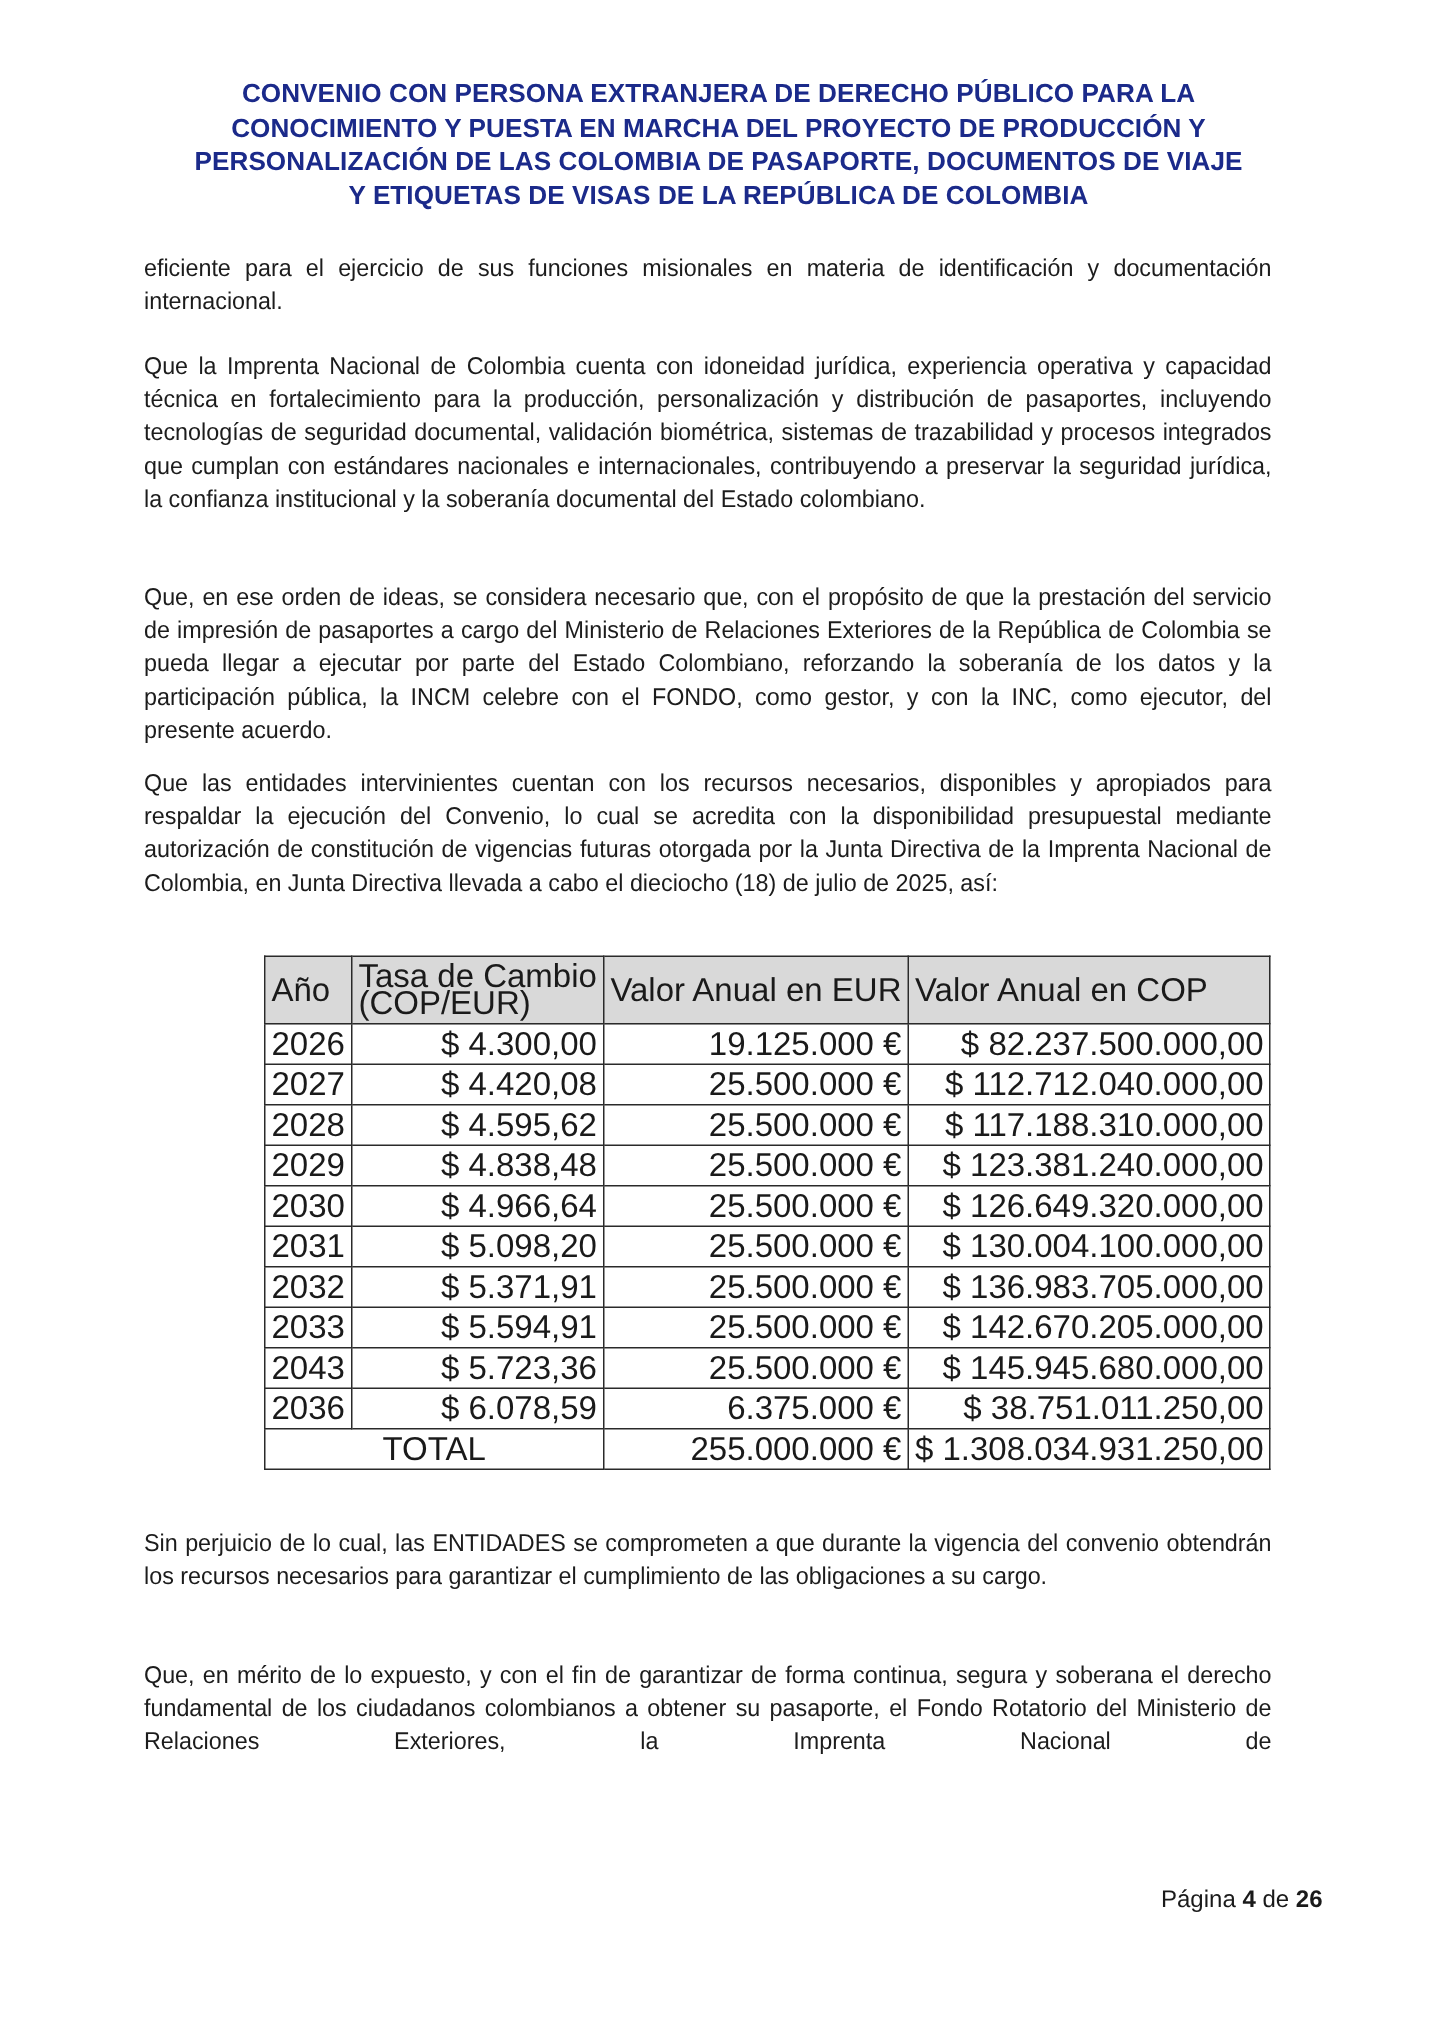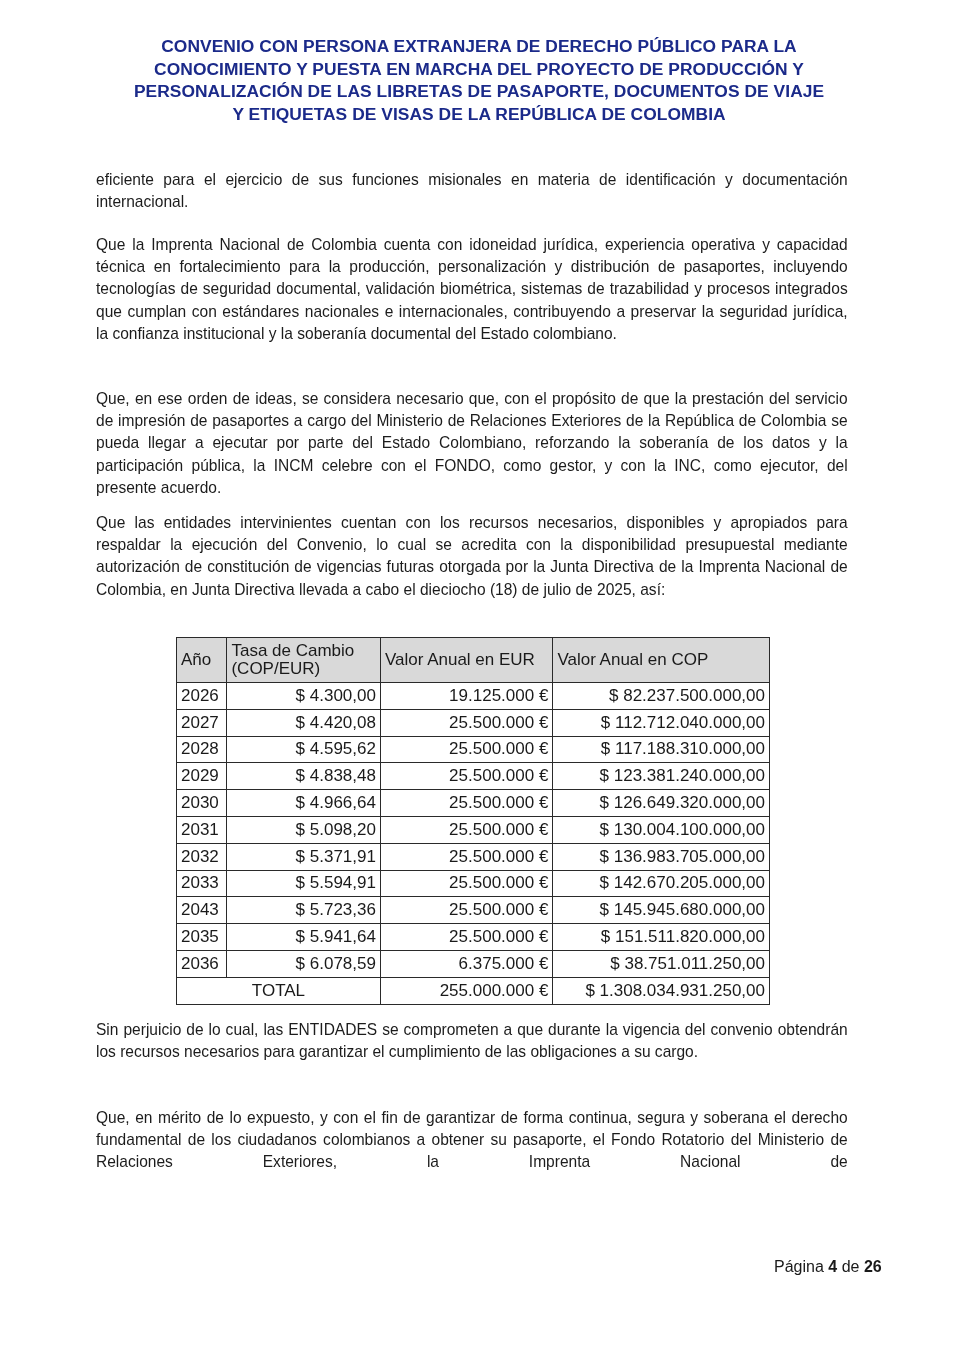--- a/index.html
+++ b/index.html
@@ -11,21 +11,21 @@
       width: 958px;
       height: 1346px;
       position: relative;
       overflow: hidden;
       font-family: "Liberation Sans", sans-serif;
       color: #1a1a1a;
     }
     .header-title {
       position: absolute;
       left: 80px;
-      top: 35px;
+      top: 51px;
       width: 798px;
       text-align: center;
       color: #1b2a8a;
       font-weight: bold;
       font-size: 17.4px;
       line-height: 22.5px;
       letter-spacing: 0.05px;
     }
     .header-title div { white-space: nowrap; }
     .body-text {
@@ -47,21 +47,21 @@
     .p4 { top: 511px; }
     .p5 { top: 1018px; }
     .p6 { top: 1106px; }
 
     table.budget {
       position: absolute;
       left: 176px;
       top: 637px;
       width: 594px;
       border-collapse: collapse;
-      font-size: 17px;
+      font-size: 22px;
       color: #1a1a1a;
     }
     table.budget td, table.budget th {
       border: 1.5px solid #2a2a2a;
       padding: 0 4px;
       height: 25.8px;
       white-space: nowrap;
     }
     table.budget thead th {
       background: #d9d9d9;
@@ -87,21 +87,21 @@
       color: #1a1a1a;
     }
     .page-number b { font-weight: bold; }
   </style>
 </head>
 <body>
 
 <div class="header-title">
   <div>CONVENIO CON PERSONA EXTRANJERA DE DERECHO PÚBLICO PARA LA</div>
   <div>CONOCIMIENTO Y PUESTA EN MARCHA DEL PROYECTO DE PRODUCCIÓN Y</div>
-  <div>PERSONALIZACIÓN DE LAS LIBRETAS DE PASAPORTE, DOCUMENTOS DE VIAJE</div>
+  <div>PERSONALIZACIÓN DE LAS COLOMBIA DE PASAPORTE, DOCUMENTOS DE VIAJE</div>
   <div>Y ETIQUETAS DE VISAS DE LA REPÚBLICA DE COLOMBIA</div>
 </div>
 
 <p class="body-text p1" style="margin:0">eficiente para el ejercicio de sus funciones misionales en materia de identificación y documentación internacional.</p>
 <p class="body-text p2" style="margin:0">Que la Imprenta Nacional de Colombia cuenta con idoneidad jurídica, experiencia operativa y capacidad técnica en fortalecimiento para la producción, personalización y distribución de pasaportes, incluyendo tecnologías de seguridad documental, validación biométrica, sistemas de trazabilidad y procesos integrados que cumplan con estándares nacionales e internacionales, contribuyendo a preservar la seguridad jurídica, la confianza institucional y la soberanía documental del Estado colombiano.</p>
 <p class="body-text p3" style="margin:0">Que, en ese orden de ideas, se considera necesario que, con el propósito de que la prestación del servicio de impresión de pasaportes a cargo del Ministerio de Relaciones Exteriores de la República de Colombia se pueda llegar a ejecutar por parte del Estado Colombiano, reforzando la soberanía de los datos y la participación pública, la INCM celebre con el FONDO, como gestor, y con la INC, como ejecutor, del presente acuerdo.</p>
 <p class="body-text p4" style="margin:0">Que las entidades intervinientes cuentan con los recursos necesarios, disponibles y apropiados para respaldar la ejecución del Convenio, lo cual se acredita con la disponibilidad presupuestal mediante autorización de constitución de vigencias futuras otorgada por la Junta Directiva de la Imprenta Nacional de Colombia, en Junta Directiva llevada a cabo el dieciocho (18) de julio de 2025, así:</p>
 
 <table class="budget">
   <colgroup>
@@ -170,26 +170,20 @@
         <td class="num">25.500.000 €</td>
         <td class="num">$ 142.670.205.000,00</td>
       </tr>
       <tr>
         <td class="year">2043</td>
         <td class="num">$ 5.723,36</td>
         <td class="num">25.500.000 €</td>
         <td class="num">$ 145.945.680.000,00</td>
       </tr>
       <tr>
-        <td class="year">2035</td>
-        <td class="num">$ 5.941,64</td>
-        <td class="num">25.500.000 €</td>
-        <td class="num">$ 151.511.820.000,00</td>
-      </tr>
-      <tr>
         <td class="year">2036</td>
         <td class="num">$ 6.078,59</td>
         <td class="num">6.375.000 €</td>
         <td class="num">$ 38.751.011.250,00</td>
       </tr>
     </tbody>
   <tfoot>
     <tr>
       <td class="total-label" colspan="2">TOTAL</td>
       <td class="num">255.000.000 €</td>

